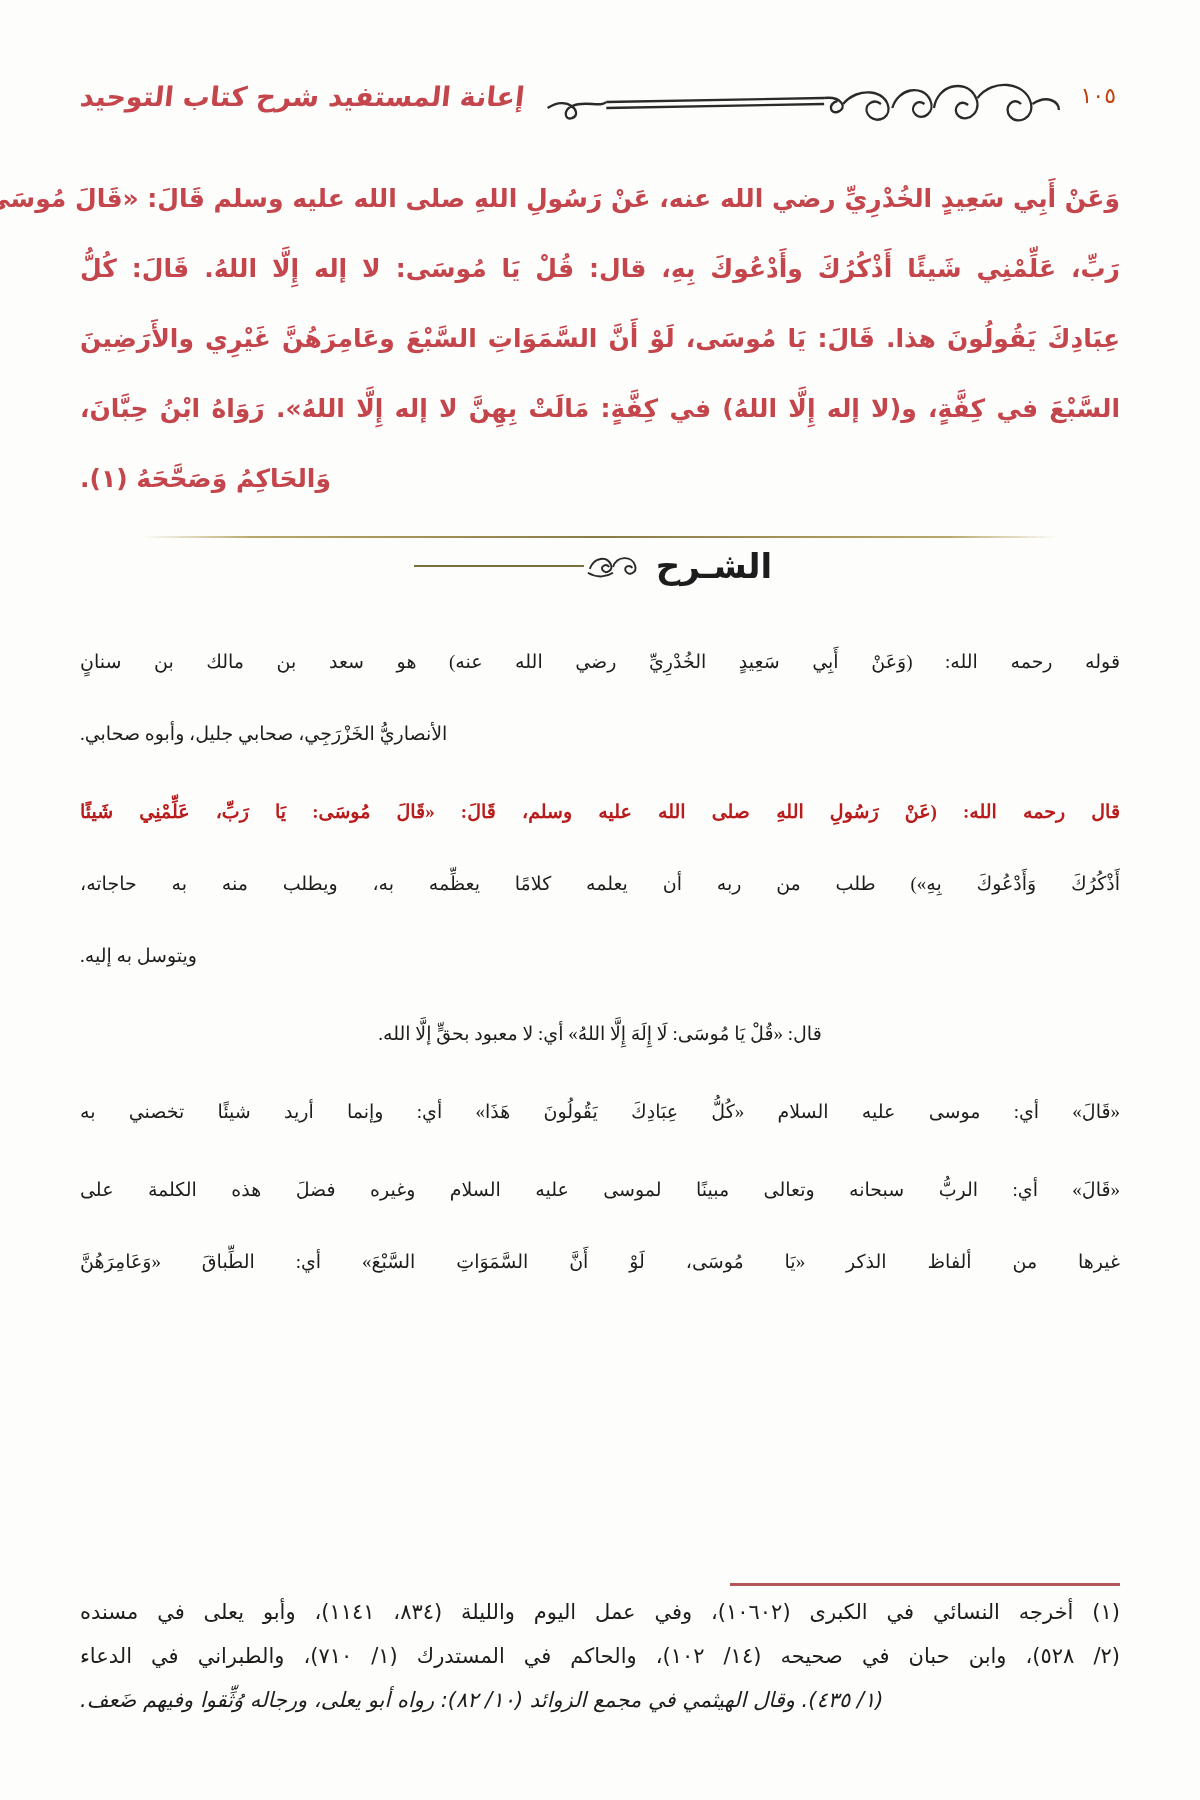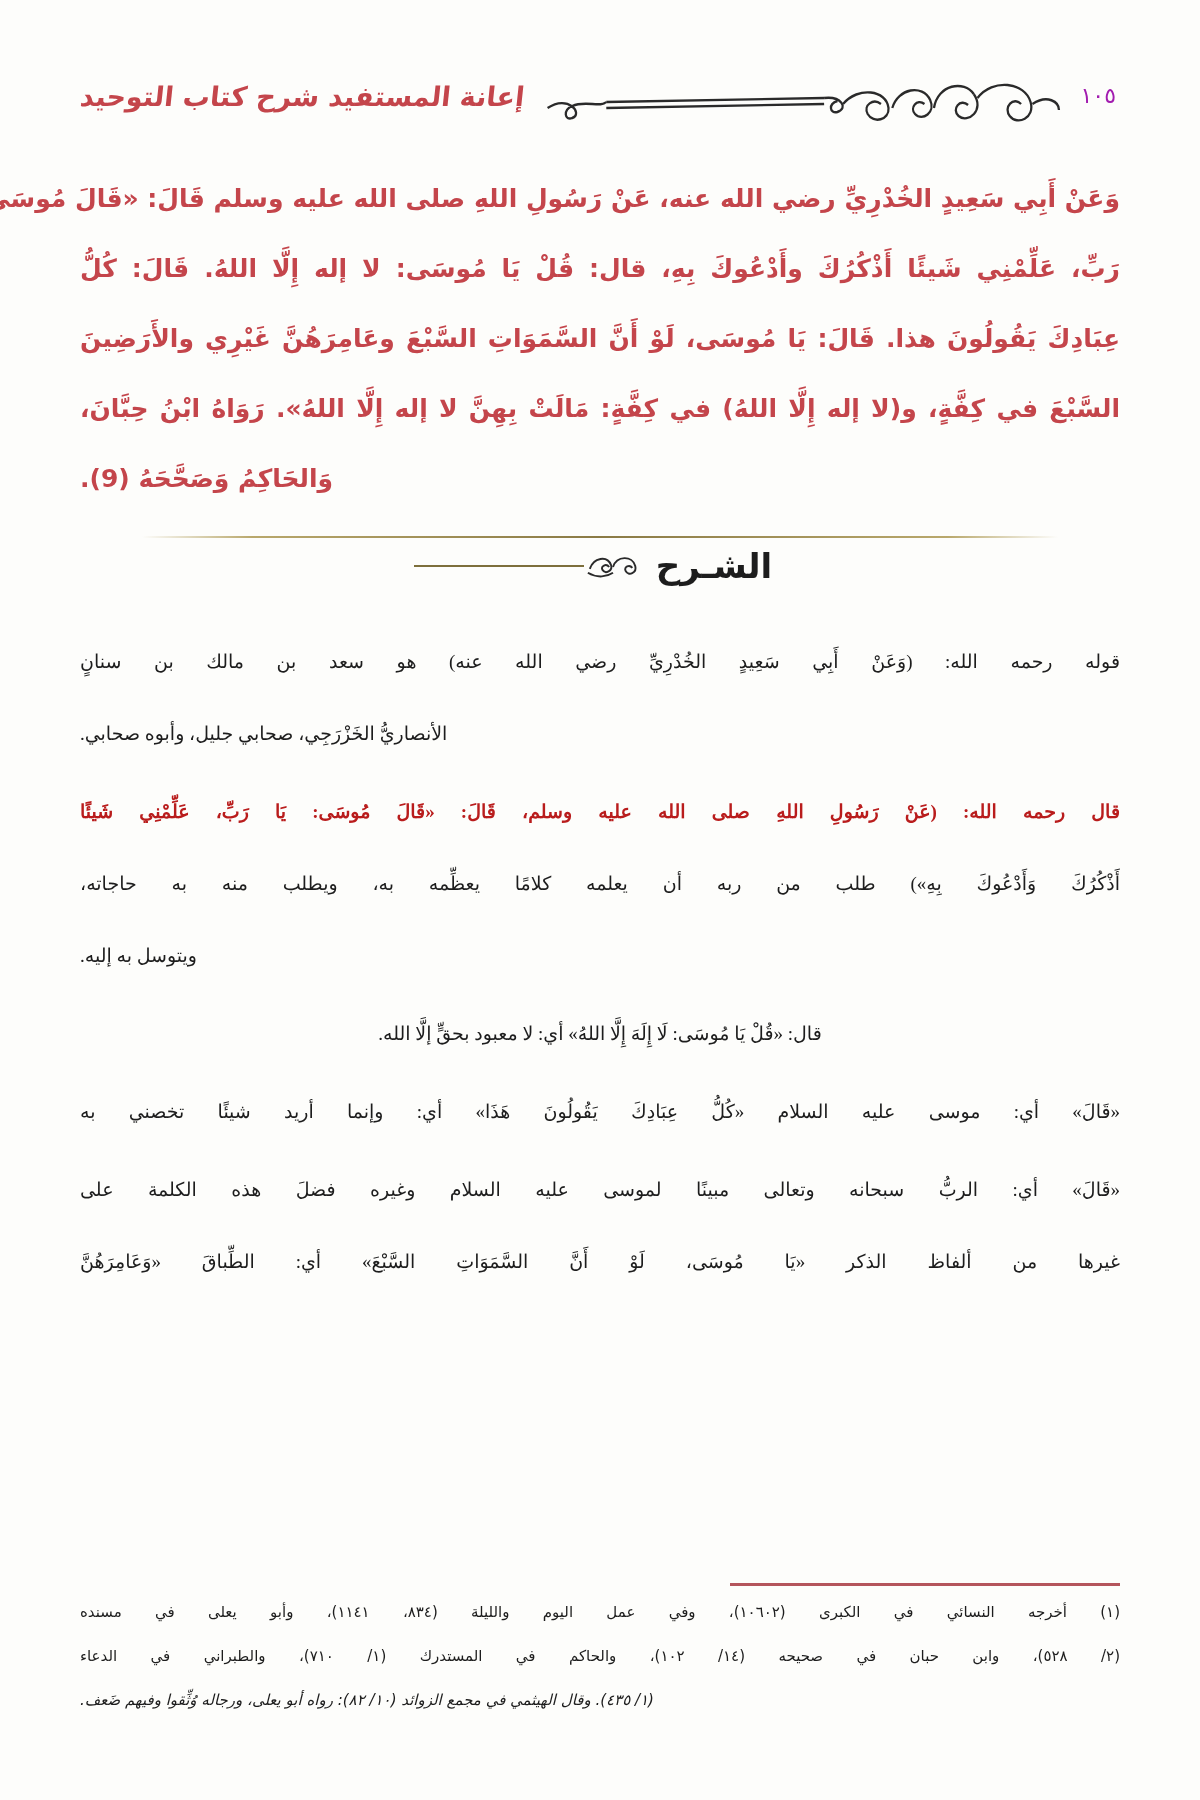--- a/index.html
+++ b/index.html
@@ -51,21 +51,21 @@
   .header-orn {
     flex: 1 1 auto;
     height: 60px;
     position: relative;
     margin: 0 10px 0 16px;
     min-width: 120px;
   }
   .header-orn svg { display: block; width: 100%; height: 100%; }
   .page-number {
     font-family: "DejaVu Sans", sans-serif;
-    color: #a21caf;
+    color: #c2410c;
     font-size: 22px;
     letter-spacing: 1px;
     white-space: nowrap;
     margin-right: 4px;
     padding-bottom: 6px;
   }
 
   
   .body-area {
     position: absolute;
@@ -157,21 +157,21 @@
   .footnote {
     position: absolute;
     bottom: 78px;
     right: 80px;
     left: 80px;
   }
   .footnote .fn-ln {
     display: block;
     text-align: justify;
     text-align-last: justify;
-    font-size: 15px;
+    font-size: 21px;
     line-height: 44px;
     color: #1d1d1d;
     white-space: nowrap;
   }
   .footnote .fn-ln.fn-last {
     text-align-last: left;
     font-style: italic;
   }
 </style>
 </head>
@@ -202,21 +202,21 @@
     <div class="header-title">إعانة المستفيد شرح كتاب التوحيد</div>
   </div>
 
   <div class="body-area">
 
     <div class="hadith">
       <span class="ln">وَعَنْ أَبِي سَعِيدٍ الخُدْرِيِّ رضي الله عنه، عَنْ رَسُولِ اللهِ صلى الله عليه وسلم قَالَ: «قَالَ مُوسَى: يَا</span>
       <span class="ln">رَبِّ، عَلِّمْنِي شَيئًا أَذْكُرُكَ وأَدْعُوكَ بِهِ، قال: قُلْ يَا مُوسَى: لا إله إِلَّا اللهُ. قَالَ: كُلُّ</span>
       <span class="ln">عِبَادِكَ يَقُولُونَ هذا. قَالَ: يَا مُوسَى، لَوْ أَنَّ السَّمَوَاتِ السَّبْعَ وعَامِرَهُنَّ غَيْرِي والأَرَضِينَ</span>
       <span class="ln">السَّبْعَ في كِفَّةٍ، و(لا إله إِلَّا اللهُ) في كِفَّةٍ: مَالَتْ بِهِنَّ لا إله إِلَّا اللهُ». رَوَاهُ ابْنُ حِبَّانَ،</span>
-      <span class="ln ln-last">وَالحَاكِمُ وَصَحَّحَهُ (9).</span>
+      <span class="ln ln-last">وَالحَاكِمُ وَصَحَّحَهُ (١).</span>
     </div>
 
     <div class="thin-rule"></div>
 
     <div class="sharh-block">
       <div class="sharh-word">الشـرح</div>
       <div class="sharh-flower">
         <svg viewBox="0 0 60 34" aria-hidden="true">
           <g fill="none" stroke="#2a2a2a" stroke-width="2">
             <path d="M6,20 C10,8 24,6 28,16 C30,22 22,26 19,21 C17,17 23,14 26,18"></path>

